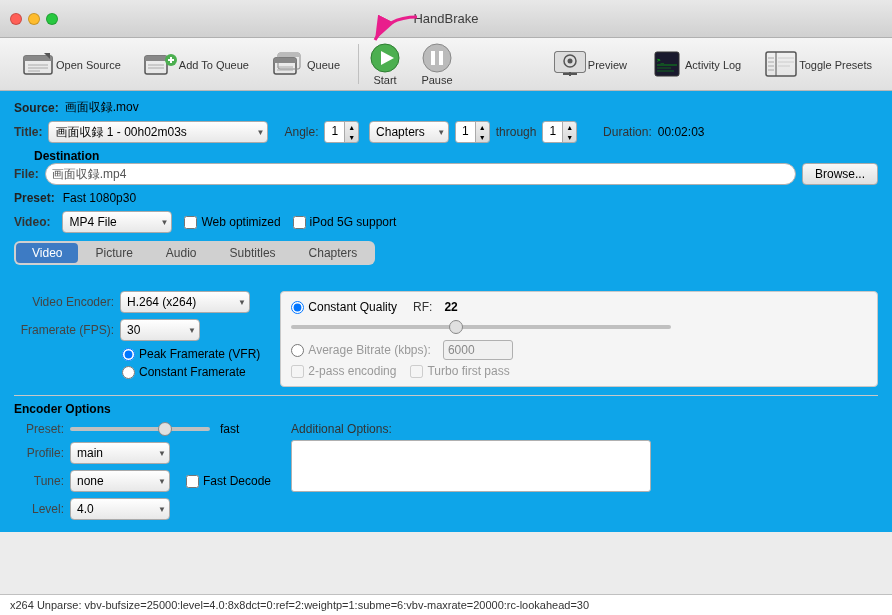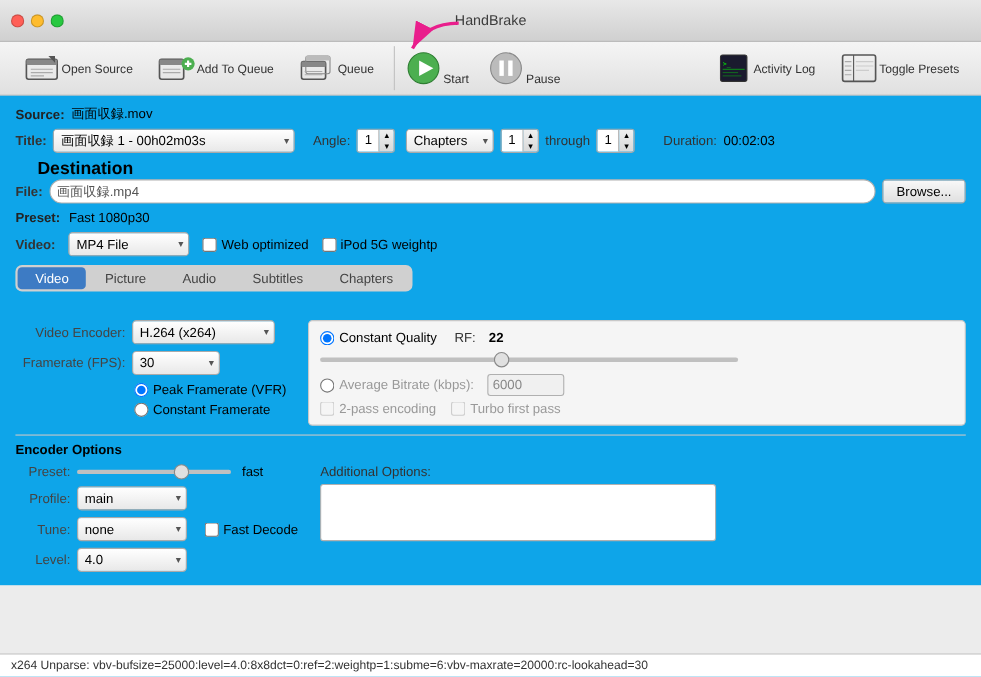--- a/index.html
+++ b/index.html
@@ -69,22 +69,22 @@
     }
     .toolbar-btn .btn-label {
       font-size: 11px;
       color: #333;
       margin-top: 1px;
     }
     .toolbar-separator { width: 1px; height: 40px; background: #c0c0c0; margin: 0 6px; }
     .toolbar-spacer { flex: 1; }
     .start-btn {
       display: flex;
-      flex-direction: row;
-      align-items: flex-end;
+      flex-direction: column;
+      align-items: center;
       cursor: pointer;
     }
     .start-btn .icon-area {
       width: 36px; height: 32px;
       display: flex; align-items: center; justify-content: center;
     }
     .start-btn .btn-label { font-size: 11px; color: #333; }
 
     
     .content {
@@ -153,21 +153,21 @@
       cursor: pointer;
       display: flex;
       align-items: center;
       justify-content: center;
       padding: 0 3px;
       line-height: 1;
     }
 
     
     .dest-section { margin-bottom: 6px; }
-    .dest-label { font-weight: bold; font-size: 16px; margin-bottom: 4px; padding-left: 20px; }
+    .dest-label { font-weight: bold; font-size: 12px; margin-bottom: 4px; padding-left: 20px; }
     .file-row { display: flex; align-items: center; gap: 6px; }
     .file-path-input {
       flex: 1;
       height: 22px;
       border: 1px solid #b0b0b0;
       border-radius: 11px;
       background: white;
       padding: 2px 6px;
       font-size: 12px;
       color: #555;
@@ -405,20 +405,33 @@
             <rect x="18" y="9" width="4" height="14" fill="white"></rect>
           </svg>
         </div>
         <span class="btn-label">Pause</span>
       </div>
     </div>
   </div>
 
   <div class="toolbar-spacer"></div>
 
+  <div class="toolbar-btn">
+    <div class="icon-area">
+      <svg width="34" height="28" viewBox="0 0 34 28">
+        <rect x="2" y="2" width="30" height="20" rx="2" fill="none" stroke="#555" stroke-width="1.5"></rect>
+        <rect x="2" y="2" width="30" height="20" rx="2" fill="#ddd"></rect>
+        <circle cx="17" cy="11" r="6" fill="none" stroke="#555" stroke-width="1.5"></circle>
+        <circle cx="17" cy="11" r="2.5" fill="#555"></circle>
+        <line x1="10" y1="24" x2="24" y2="24" stroke="#555" stroke-width="2"></line>
+        <line x1="17" y1="22" x2="17" y2="26" stroke="#555" stroke-width="2"></line>
+      </svg>
+    </div>
+    <span class="btn-label">Preview</span>
+  </div>
 
   <div class="toolbar-btn">
     <div class="icon-area">
       <svg width="32" height="28" viewBox="0 0 32 28">
         <rect x="4" y="2" width="24" height="24" rx="2" fill="#1a1a2e" stroke="#333" stroke-width="1"></rect>
         <text x="6" y="12" font-size="6" fill="#00ff00" font-family="monospace">&gt;_</text>
         <line x1="6" y1="15" x2="26" y2="15" stroke="#00ff00" stroke-width="0.8" opacity="0.6"></line>
         <line x1="6" y1="18" x2="20" y2="18" stroke="#00ff00" stroke-width="0.8" opacity="0.4"></line>
         <line x1="6" y1="21" x2="23" y2="21" stroke="#00ff00" stroke-width="0.8" opacity="0.4"></line>
       </svg>
@@ -516,21 +529,21 @@
       <select style="width:110px;border:1px solid #aaa;border-radius:4px;background:linear-gradient(to bottom,#fff,#e8e8e8);padding:1px 18px 1px 6px;font-size:12px;height:22px;appearance:none;-webkit-appearance:none;">
         <option>MP4 File</option>
       </select>
     </div>
     <label class="checkbox-label">
       <input type="checkbox" style="">
       <span>Web optimized</span>
     </label>
     <label class="checkbox-label">
       <input type="checkbox" style="">
-      <span>iPod 5G weightp</span>
+      <span>iPod 5G support</span>
     </label>
   </div>
 
   <div class="tabs-row">
     <div class="tab-bar">
       <div class="tab active">Video</div>
       <div class="tab">Picture</div>
       <div class="tab">Audio</div>
       <div class="tab">Subtitles</div>
       <div class="tab">Chapters</div>

